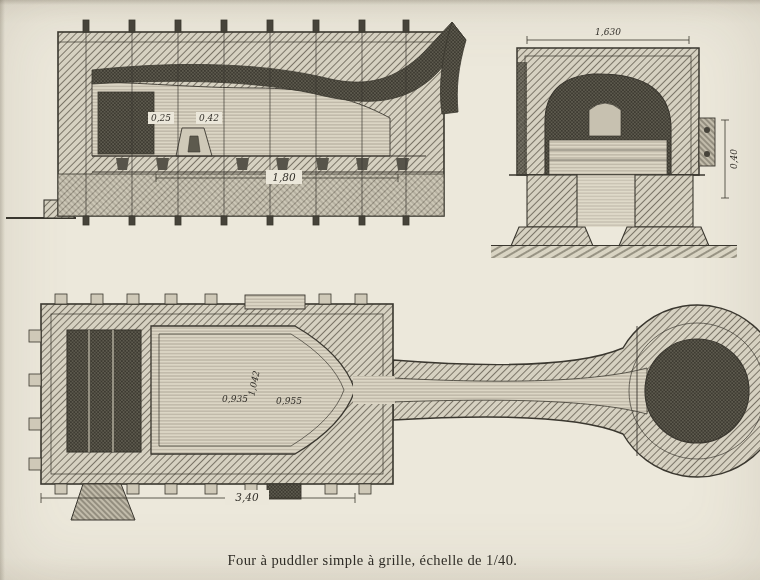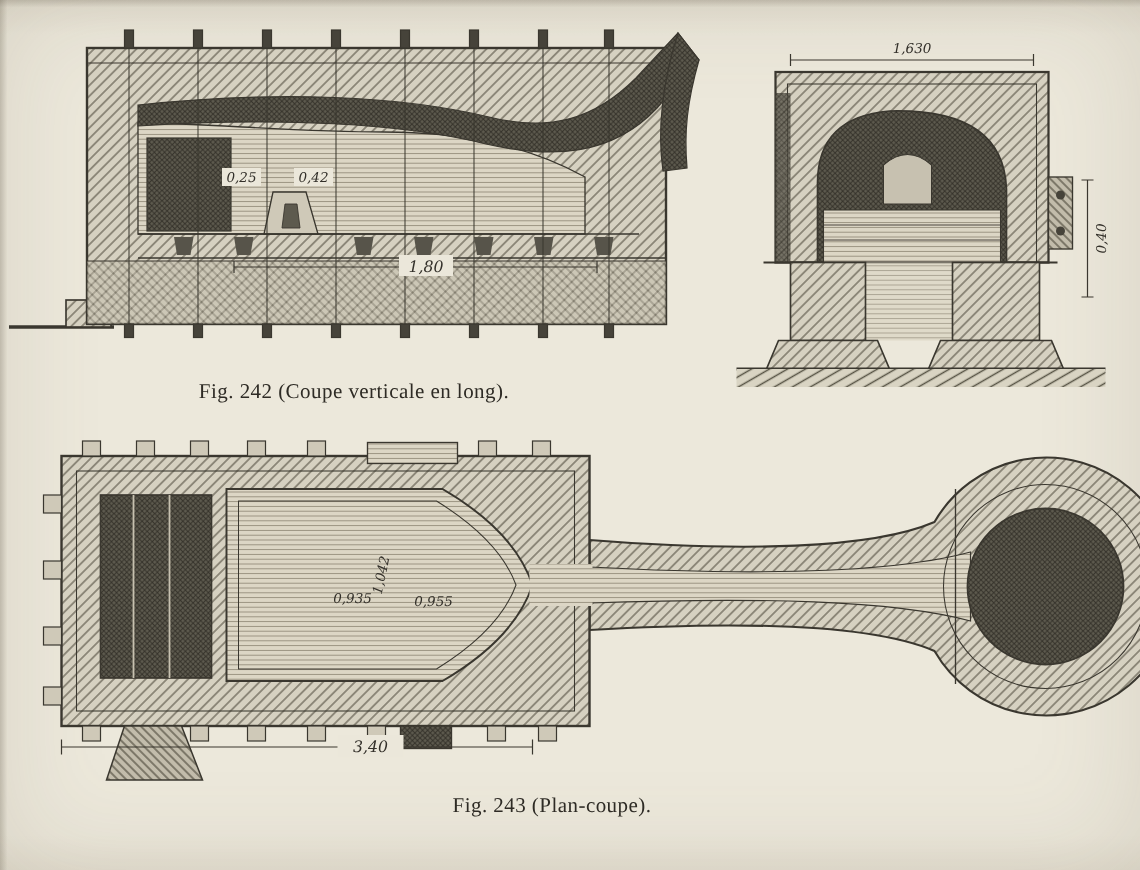--- a/index.html
+++ b/index.html
@@ -203,15 +203,14 @@
       <line x1="16" y1="205" x2="16" y2="215" stroke-width="0.8"></line>
       <line x1="330" y1="205" x2="330" y2="215" stroke-width="0.8"></line>
       <rect x="200" y="202" width="44" height="15" fill="#ebe7da" stroke="none"></rect>
     </g>
     <text class="dim dim-lg" x="222" y="213" text-anchor="middle">3,40</text>
     <text class="dim" x="210" y="114" text-anchor="middle">0,935</text>
     <text class="dim" x="264" y="116" text-anchor="middle">0,955</text>
     <text class="dim" transform="rotate(-78 232 96)" x="232" y="96" text-anchor="middle">1,042</text>
   </svg>
 
-  <div class="caption" style="left:46px;top:254px;width:380px">Fig. 242 (Coupe verticale en long).</div>
-  <div class="caption" style="left:168px;top:530px;width:400px">Fig. 243 (Plan-coupe).</div>
+  <div class="caption footer-caption" style="left:0;top:552px;width:745px">Four à puddler simple à grille, échelle de 1/40.</div>
 </div>
 
 </body></html>

